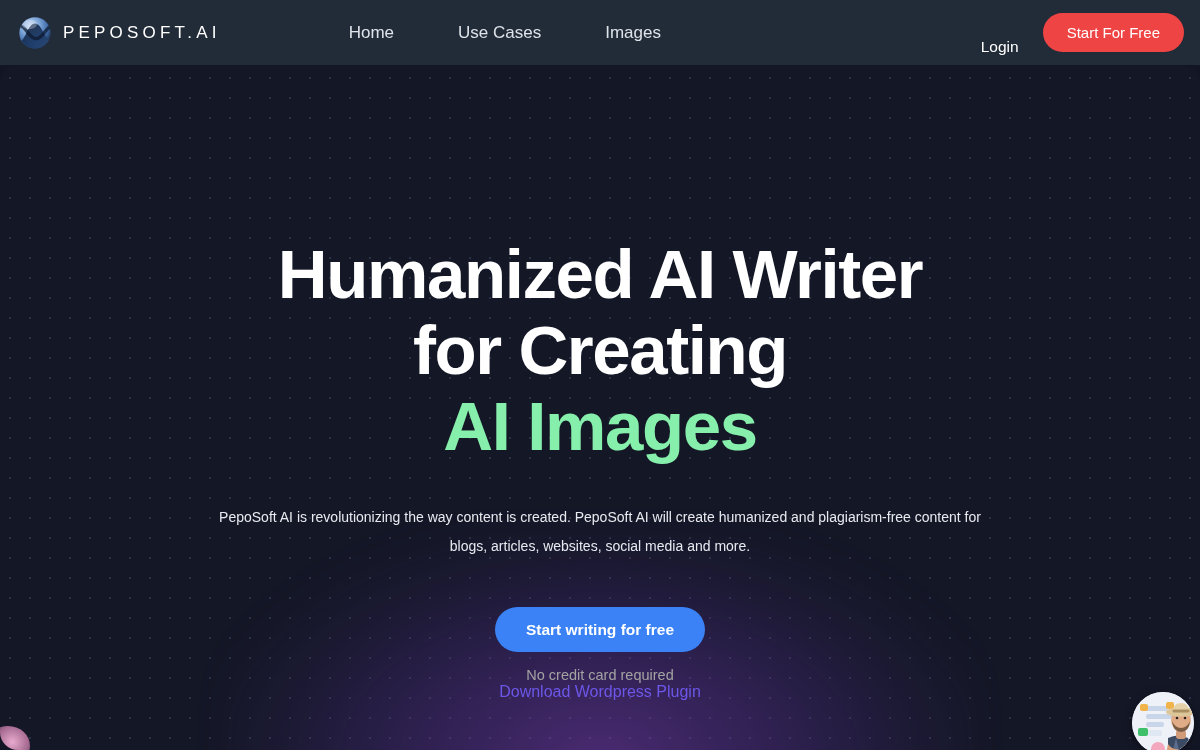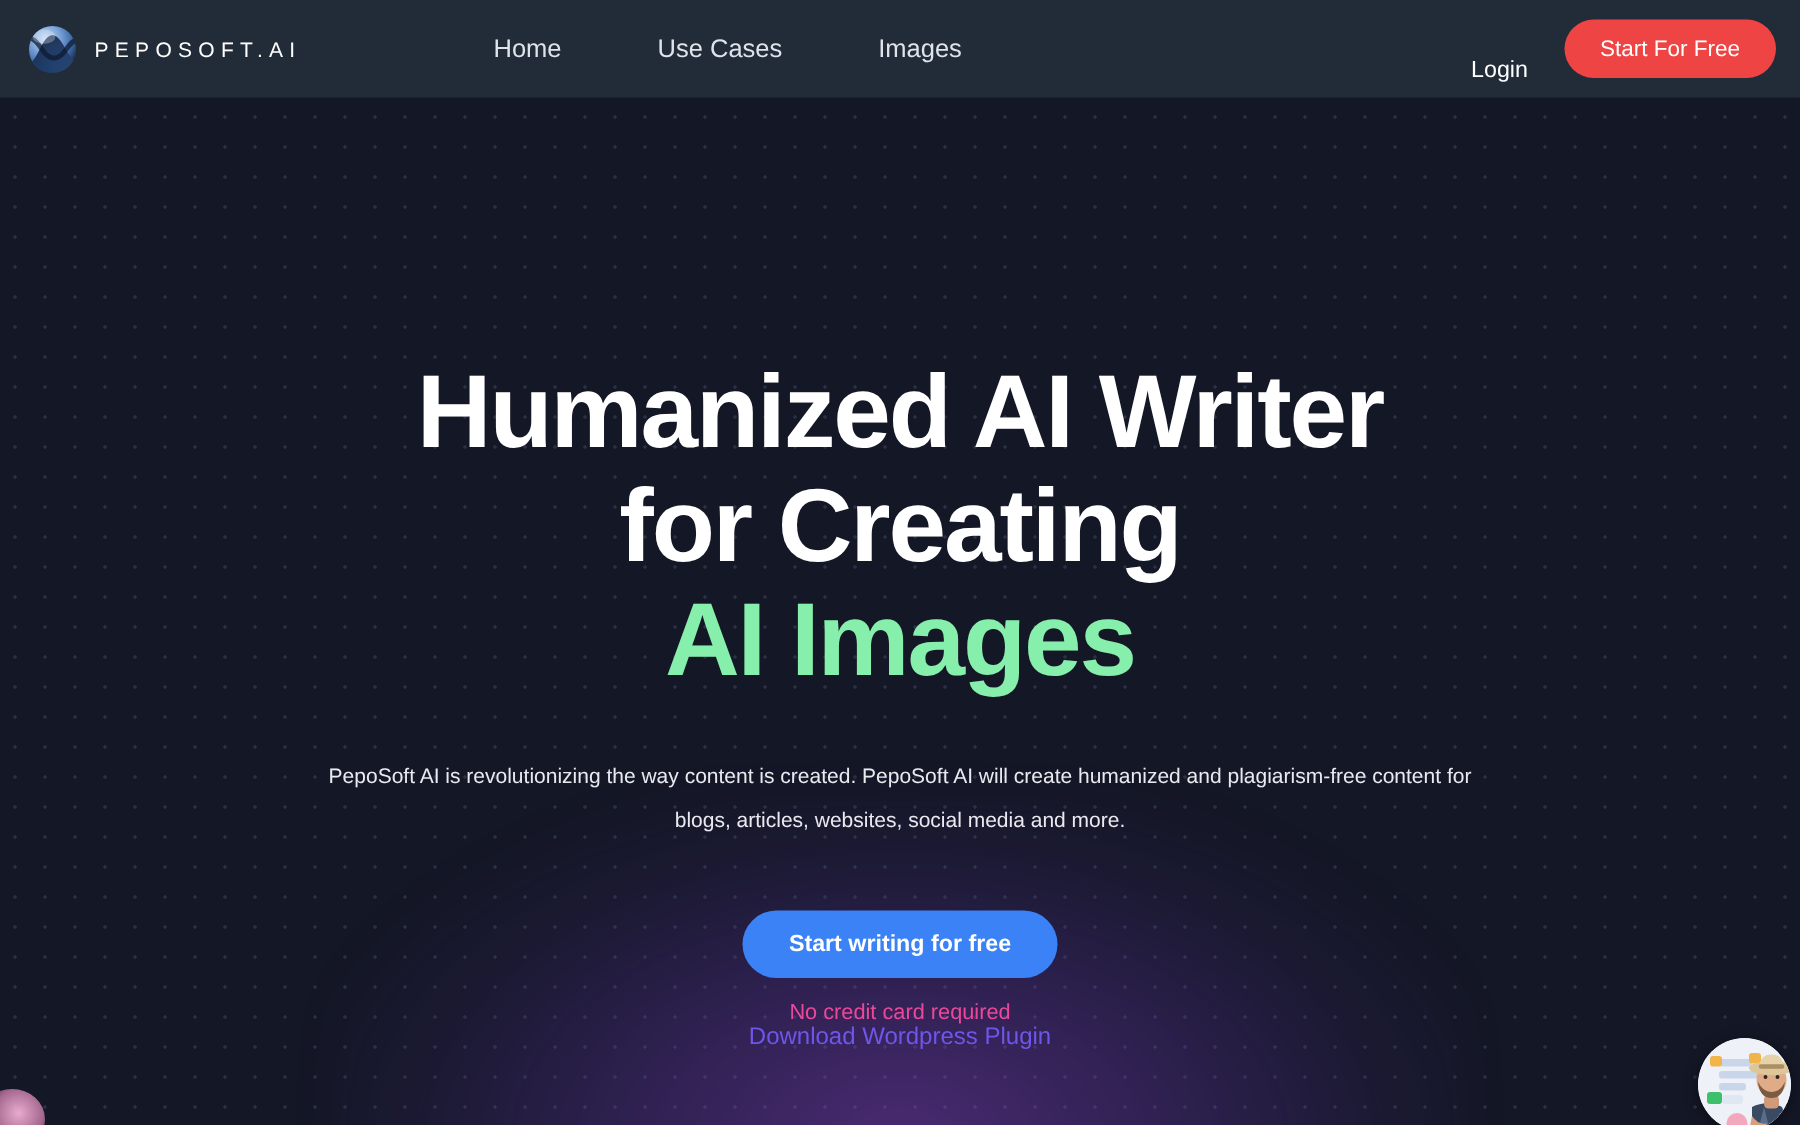--- a/index.html
+++ b/index.html
@@ -24,21 +24,21 @@
   .logo-wrap {
     display:flex;
     align-items:center;
     margin-left:16px;
     gap:9px;
     cursor:pointer;
   }
   .logo-mark { width:38px; height:38px; display:block; }
   .logo-text {
     color:#ffffff;
-    font-size:14px;
+    font-size:17px;
     letter-spacing:4.2px;
     font-weight:400;
     white-space:nowrap;
   }
   .nav {
     display:flex;
     align-items:center;
     gap:0px;
     margin-left:96px;
   }
@@ -82,20 +82,21 @@
     font-family:"Liberation Sans", sans-serif;
   }
 
   
   .hero {
     position:relative;
     width:1200px;
     height:685px;
     background:#141726;
     overflow:hidden;
+    border-radius:18px;
   }
   .dot-grid {
     position:absolute;
     inset:0;
     background-image:radial-gradient(#2b3042 1px, transparent 1.2px);
     background-size:20px 20px;
     background-position:0px 3px;
     opacity:1;
     pointer-events:none;
   }
@@ -170,21 +171,21 @@
     border-radius:26px;
     font-size:15.5px;
     font-weight:600;
     height:45px;
     padding:0 31px;
     cursor:pointer;
     font-family:"Liberation Sans", sans-serif;
   }
   .cta-note {
     margin-top:15px;
-    color:#ec4899;
+    color:#a3a3a3;
     font-size:14.5px;
     font-weight:400;
   }
   .cta-link {
     color:#6c57e8;
     font-size:16px;
     font-weight:400;
     text-decoration:none;
     cursor:pointer;
   }

